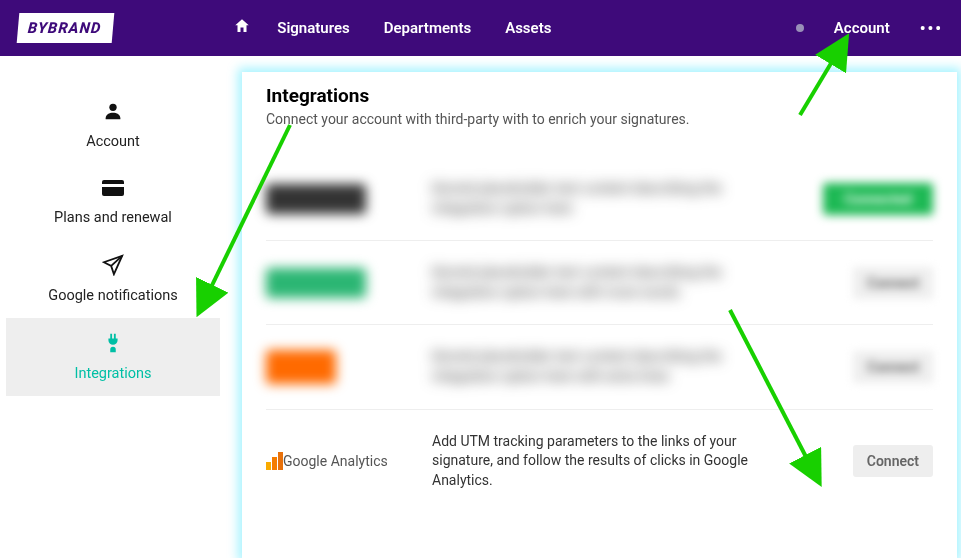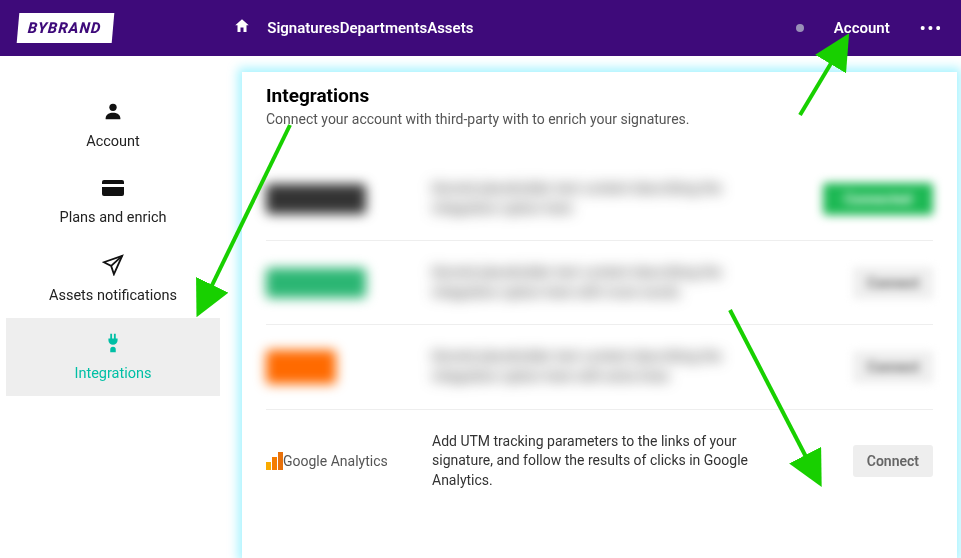--- a/index.html
+++ b/index.html
@@ -2,21 +2,21 @@
 <html><head>
 <meta charset="utf-8">
 <style>
   * { box-sizing: border-box; margin: 0; padding: 0; }
   body { font-family: -apple-system, "Segoe UI", Roboto, Arial, sans-serif; background: #fff; width: 961px; height: 558px; overflow: hidden; }
 
   
   .topbar { background: #3e0a7a; height: 56px; display: flex; align-items: center; padding: 0 18px; color: #fff; }
   .logo { background: #fff; color: #3e0a7a; font-weight: 800; font-style: italic; letter-spacing: 1px; padding: 6px 12px 6px 10px; transform: skewX(-5deg); font-size: 15px; }
   .nav-home { margin-left: 120px; cursor: pointer; }
-  .nav-links { display: flex; margin-left: 16px; }
+  .nav-links { display: flex; gap: 34px; margin-left: 26px; }
   .nav-link { color: #fff; font-weight: 600; font-size: 15px; cursor: pointer; }
   .topbar-right { margin-left: auto; display: flex; align-items: center; gap: 30px; }
   .status-dot { width: 8px; height: 8px; border-radius: 50%; background: #998fb8; }
   .more-dots { letter-spacing: 2px; font-weight: 700; cursor: pointer; }
 
   
   .wrap { display: flex; height: calc(100% - 56px); }
   .sidebar { width: 226px; padding-top: 30px; }
   .sb-item { display: flex; flex-direction: column; align-items: center; justify-content: center; gap: 6px; padding: 14px 0; cursor: pointer; font-size: 14.5px; color: #222; }
   .sb-item.active { background: #eeeeee; color: #00bfa5; margin: 0 6px; }
@@ -89,30 +89,30 @@
       </span>
       <span>Account</span>
     </div>
     <div class="sb-item">
       <span class="sb-icon">
         <svg width="24" height="20" viewBox="0 0 24 20" fill="#111">
             <rect x="1" y="2" width="22" height="16" rx="2"></rect>
             <rect x="1" y="6" width="22" height="3" fill="#fff"></rect>
           </svg>
       </span>
-      <span>Plans and enrich</span>
+      <span>Plans and renewal</span>
     </div>
     <div class="sb-item">
       <span class="sb-icon">
         <svg width="22" height="22" viewBox="0 0 24 24" fill="none" stroke="#111" stroke-width="2">
             <path d="M22 2L2 9l8 4 3 9 9-20z"></path>
             <path d="M10 13l12-11"></path>
           </svg>
       </span>
-      <span>Assets notifications</span>
+      <span>Google notifications</span>
     </div>
     <div class="sb-item active">
       <span class="sb-icon">
         <svg width="22" height="22" viewBox="0 0 24 24" fill="#00bfa5">
             <path d="M9 2v5H7v2a5 5 0 0010 0V7h-2V2h-2v5h-2V2H9zm3 14a3 3 0 00-3 3v3h6v-3a3 3 0 00-3-3z"></path>
           </svg>
       </span>
       <span>Integrations</span>
     </div>
   </div>

